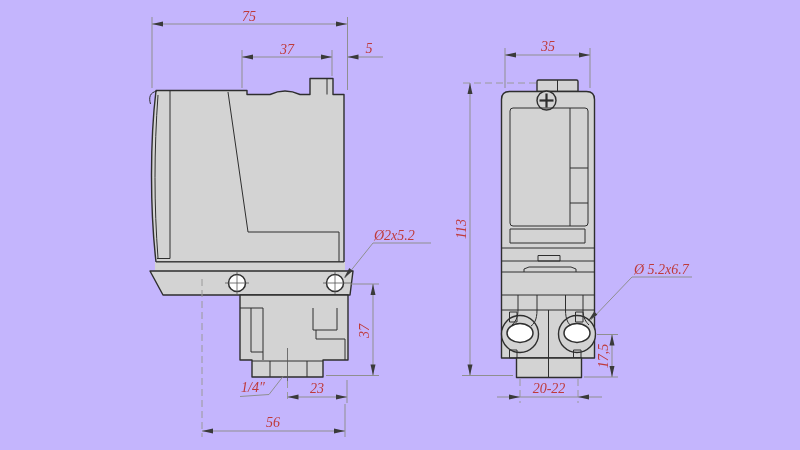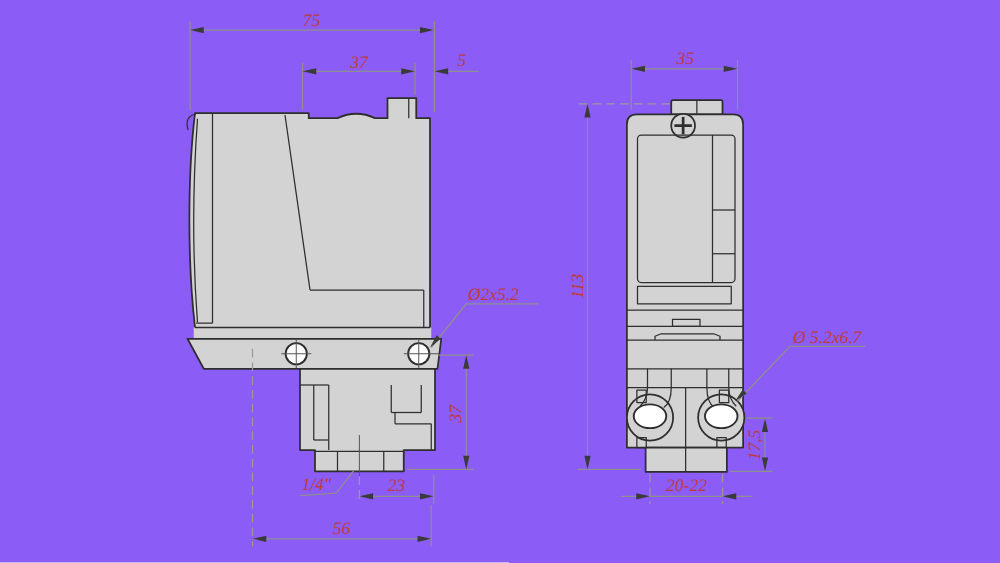--- a/index.html
+++ b/index.html
@@ -1,16 +1,16 @@
 <!DOCTYPE html>
 <html><head>
 <meta charset="utf-8">
 <style>
   html,body{margin:0;padding:0;background:#ffffff;}
-  #stage{position:relative;width:800px;height:450px;background:#8b5cf6;overflow:hidden;
+  #stage{position:relative;width:800px;height:450px;background:#c4b5fd;overflow:hidden;
          font-family:"Liberation Serif", serif;}
   svg{position:absolute;left:0;top:0;}
   .part{fill:#d3d3d3;stroke:#2e2e2e;stroke-width:1.4;stroke-linejoin:round;}
   .part-thin{fill:none;stroke:#2e2e2e;stroke-width:1;stroke-linejoin:round;}
   .part-fill{fill:#d3d3d3;stroke:none;}
   .hole{fill:#ffffff;stroke:#2e2e2e;stroke-width:1.5;}
   .dim{stroke:#8f8f8f;stroke-width:1;fill:none;}
   .dimdash{stroke:#9a9a9a;stroke-width:1;fill:none;stroke-dasharray:7 4;}
   .arrow{fill:#3a3a3a;stroke:none;}
   .dtext{fill:#bf3a3a;font-style:italic;font-size:14px;font-family:"Liberation Serif", serif;}

